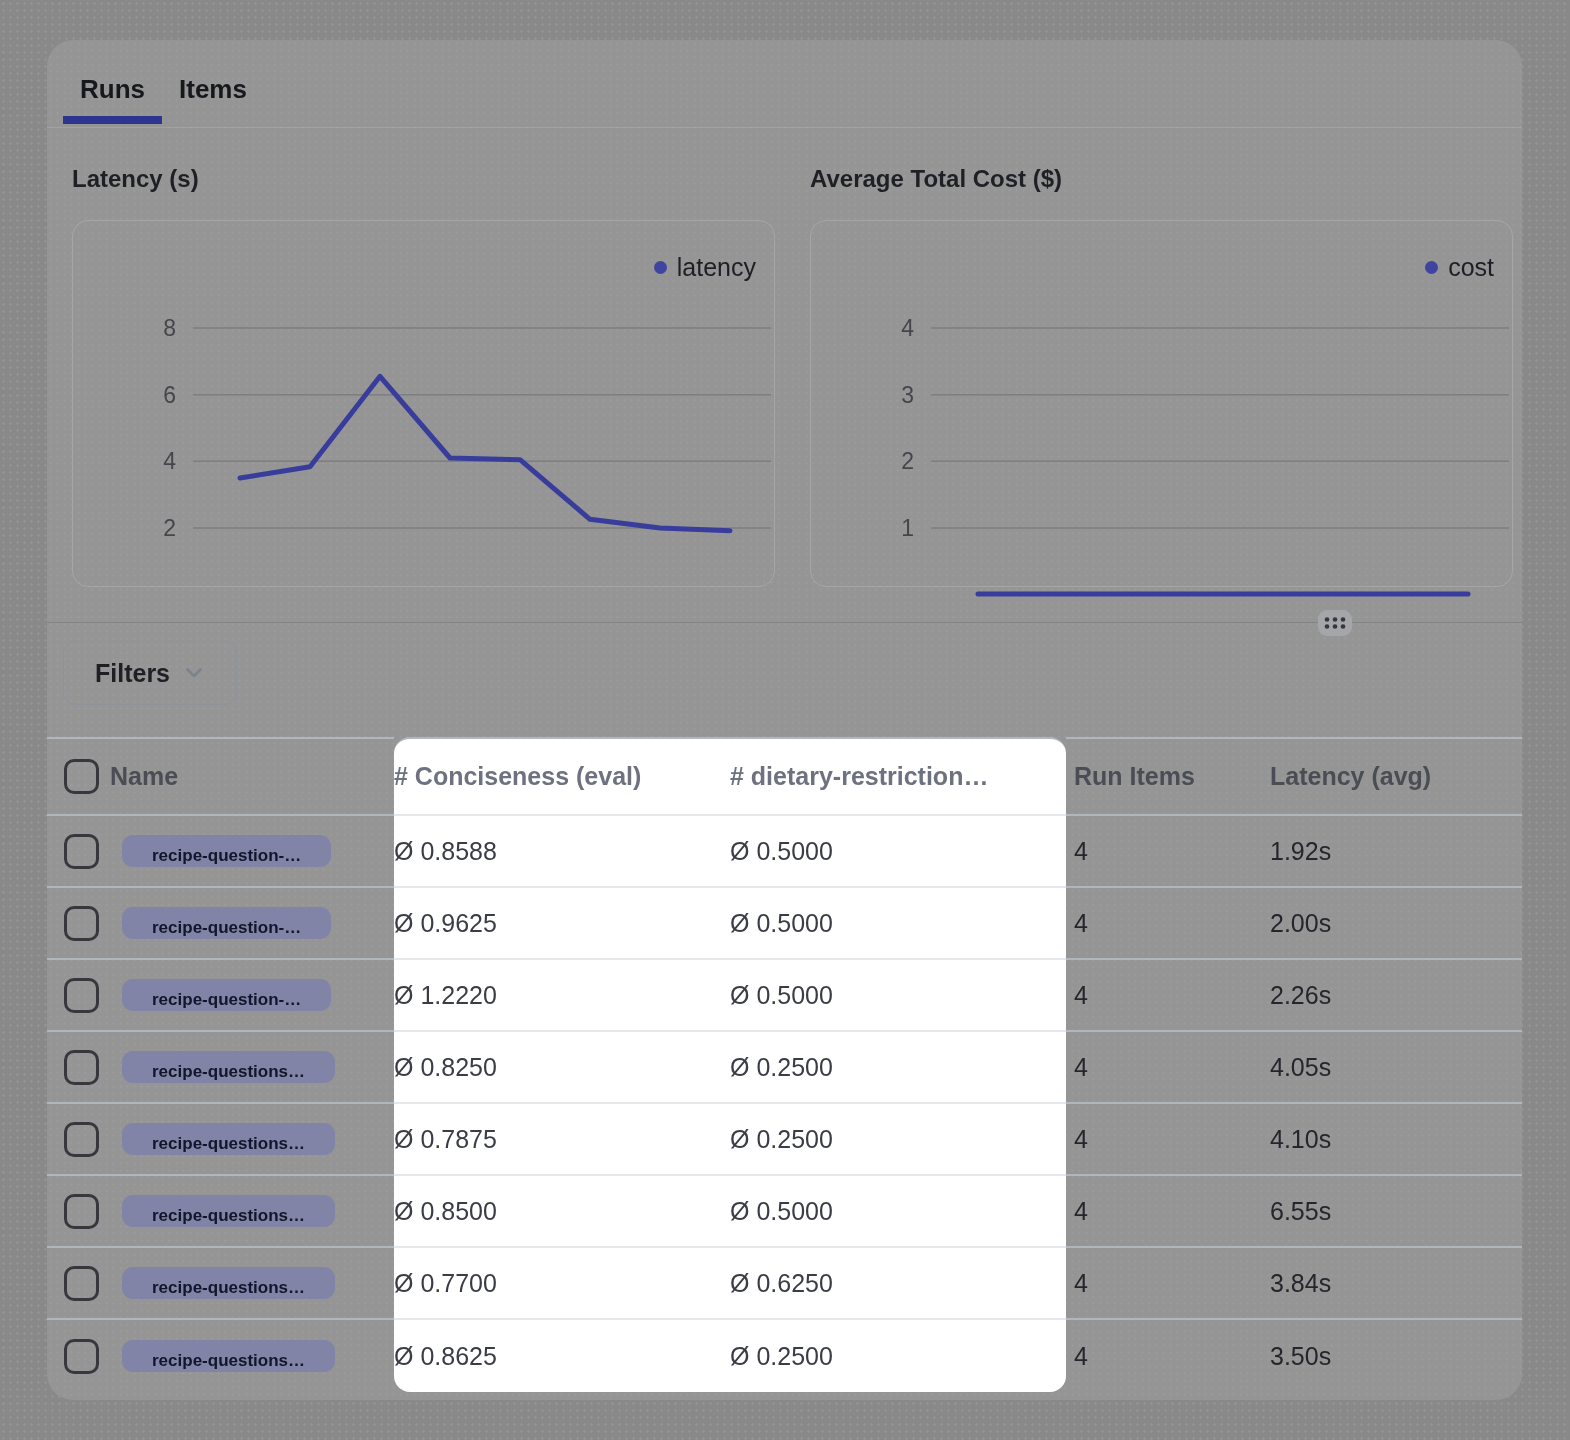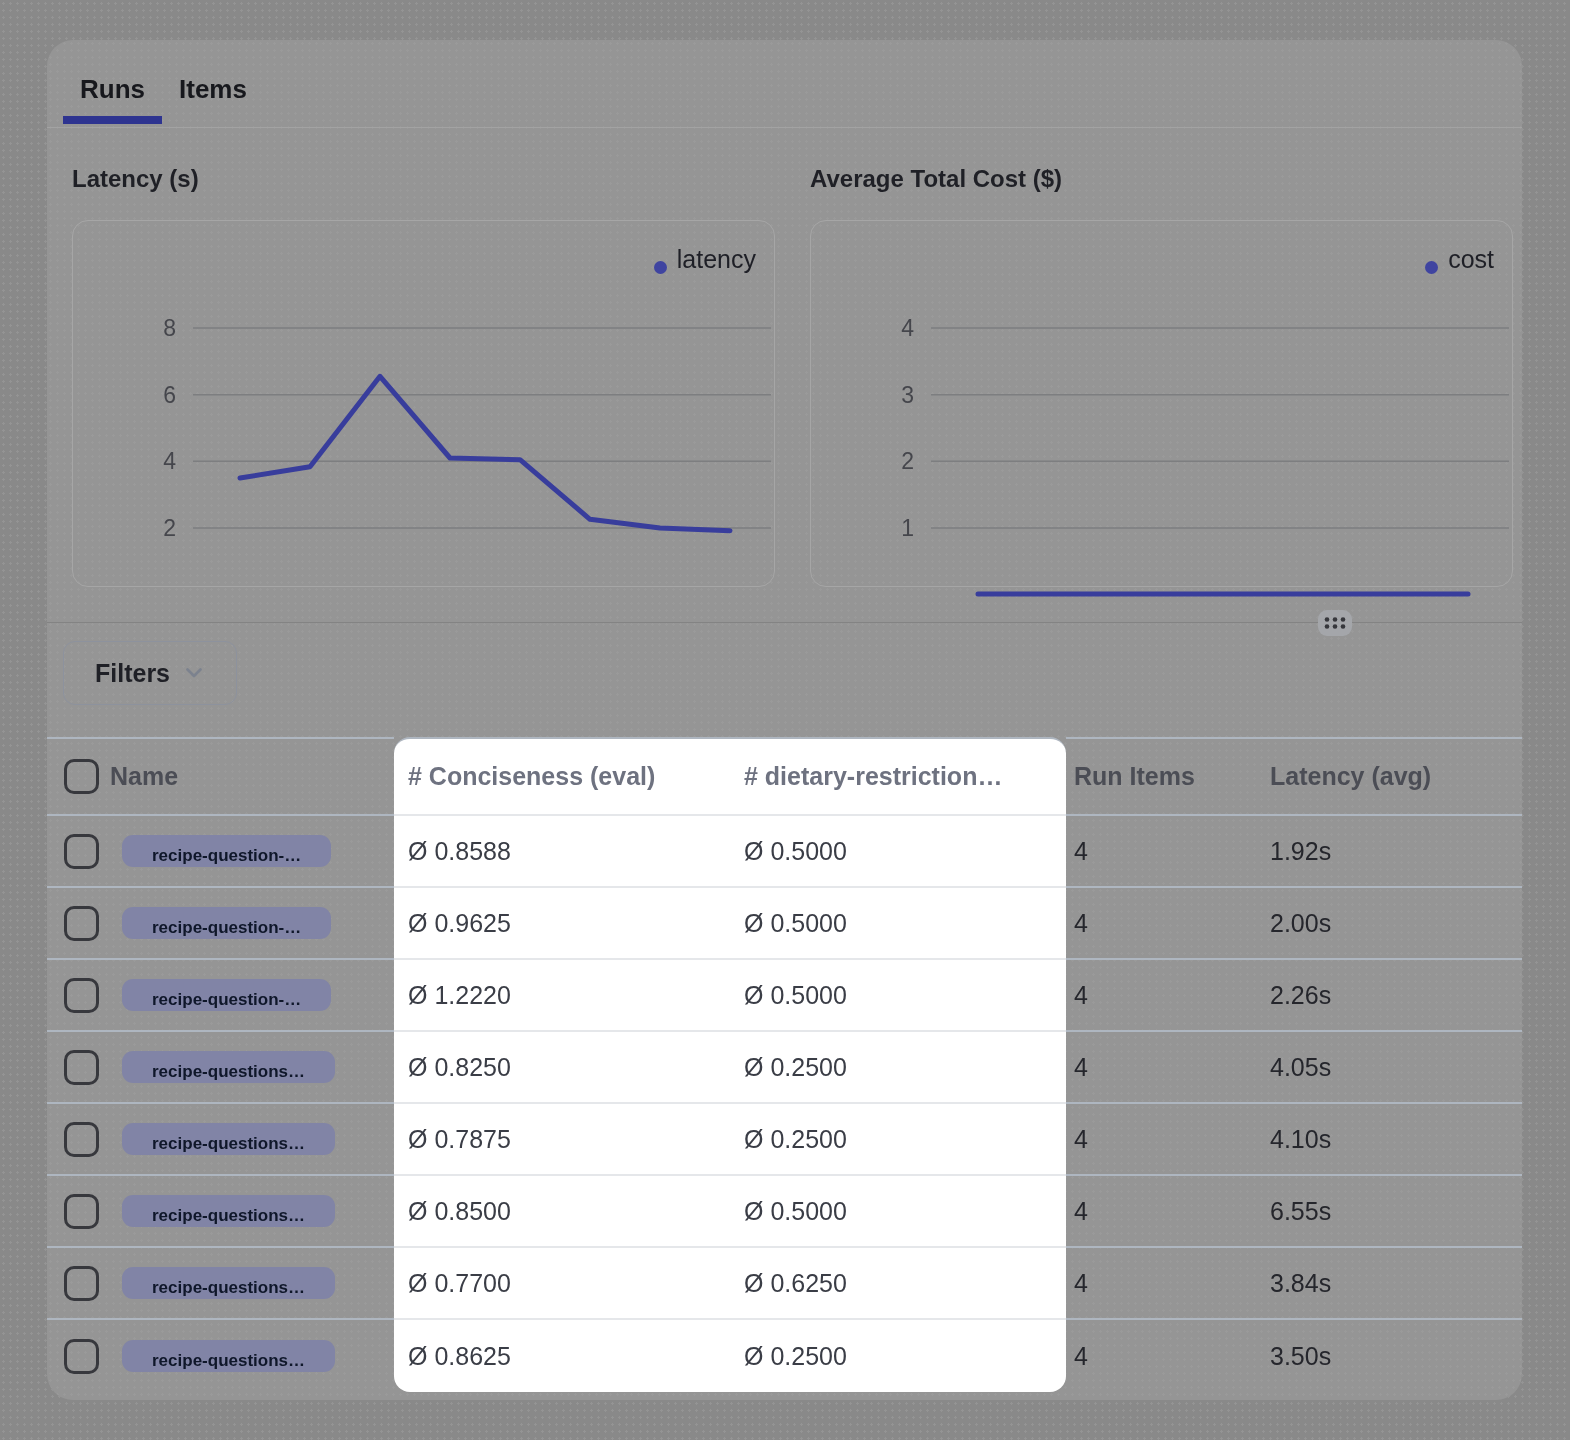--- a/index.html
+++ b/index.html
@@ -22,21 +22,21 @@
   .tabbar { display:flex; padding:30px 0 0 16px; border-bottom:1px solid #a3a3a3;text-align:center; }
   .tab { position:relative; padding:4px 17px 22px 17px; font-size:26px; font-weight:600; color:#17181d; cursor:pointer; }
   .tab .underline { display:none; }
   .tab.active .underline { display:block; position:absolute; left:0; right:0; bottom:3px; height:8px; background:#2e3490; }
   
   .charts { display:flex; gap:35px; padding:36px 25px 0 25px; }
   .chart-block { width:703px; }
   .chart-title { font-size:24px; font-weight:600; color:#1f2026; line-height:29px; margin-bottom:27px; }
   .chart-card { position:relative; width:703px; height:367px; border:1.5px solid #a6a6a6; border-radius:16px; }
   .chart-card svg { position:absolute; left:0; top:0; overflow:visible; }
-  .legend { position:absolute; top:24px; right:18px; display:flex; align-items:flex-end; gap:10px; font-size:25px; color:#1e1f26; }
+  .legend { position:absolute; top:32px; right:18px; display:flex; align-items:center; gap:10px; font-size:25px; color:#1e1f26; }
   .legend .dot { width:13px; height:13px; border-radius:50%; background:#3f44a0; }
   
   .divider { position:relative; margin-top:35px; border-top:1.5px solid #838383; }
   .grip { position:absolute; right:170px; top:-13px; width:34px; height:26px; background:#a4a6aa; border-radius:9px;
           display:flex; align-items:center; justify-content:center; cursor:grab; }
   
   .filters-row { margin:18px 0 0 16px; }
   .filters-btn { display:inline-flex; align-items:center; justify-content:center; gap:13px;
     width:174px; height:64px; background:transparent; border:1.5px solid #8d929d; border-radius:12px;
     font-family:inherit; font-size:25px; font-weight:600; color:#1f2026; cursor:pointer; }
@@ -51,21 +51,21 @@
   .spot { background:#ffffff; border-bottom:2px solid #e5e7ea; }
   .thead .spot { color:#6e7280; border-top:none; }
   .thead .spot.sp1 { border-top-left-radius:16px; }
   .thead .spot.sp2 { border-top-right-radius:16px; }
   .tbody .tr:last-child > div { border-bottom:none; }
   .tbody .tr:last-child .spot.sp1 { border-bottom-left-radius:16px; }
   .tbody .tr:last-child .spot.sp2 { border-bottom-right-radius:16px; }
   .td.spot { color:#3a3d46; }
   .c-check { justify-content:flex-start; padding-left:17px; }
   .c-name { padding-left:12px; }
-  .c-eval { padding-left:14px; }
+  .c-eval { }
   .c-runitems, .c-latency { padding-left:8px; }
   .checkbox { width:35px; height:35px; border:3px solid #37383d; border-radius:10px; background:transparent; cursor:pointer; }
   .badge { display:inline-block; height:32px; line-height:42px; padding:0 30px; background:#8184a6; border-radius:11px;
            font-size:17px; font-weight:700; color:#0f172a; cursor:pointer; white-space:nowrap; }
 </style>
 </head>
 <body>
 
 <div class="card">
 

